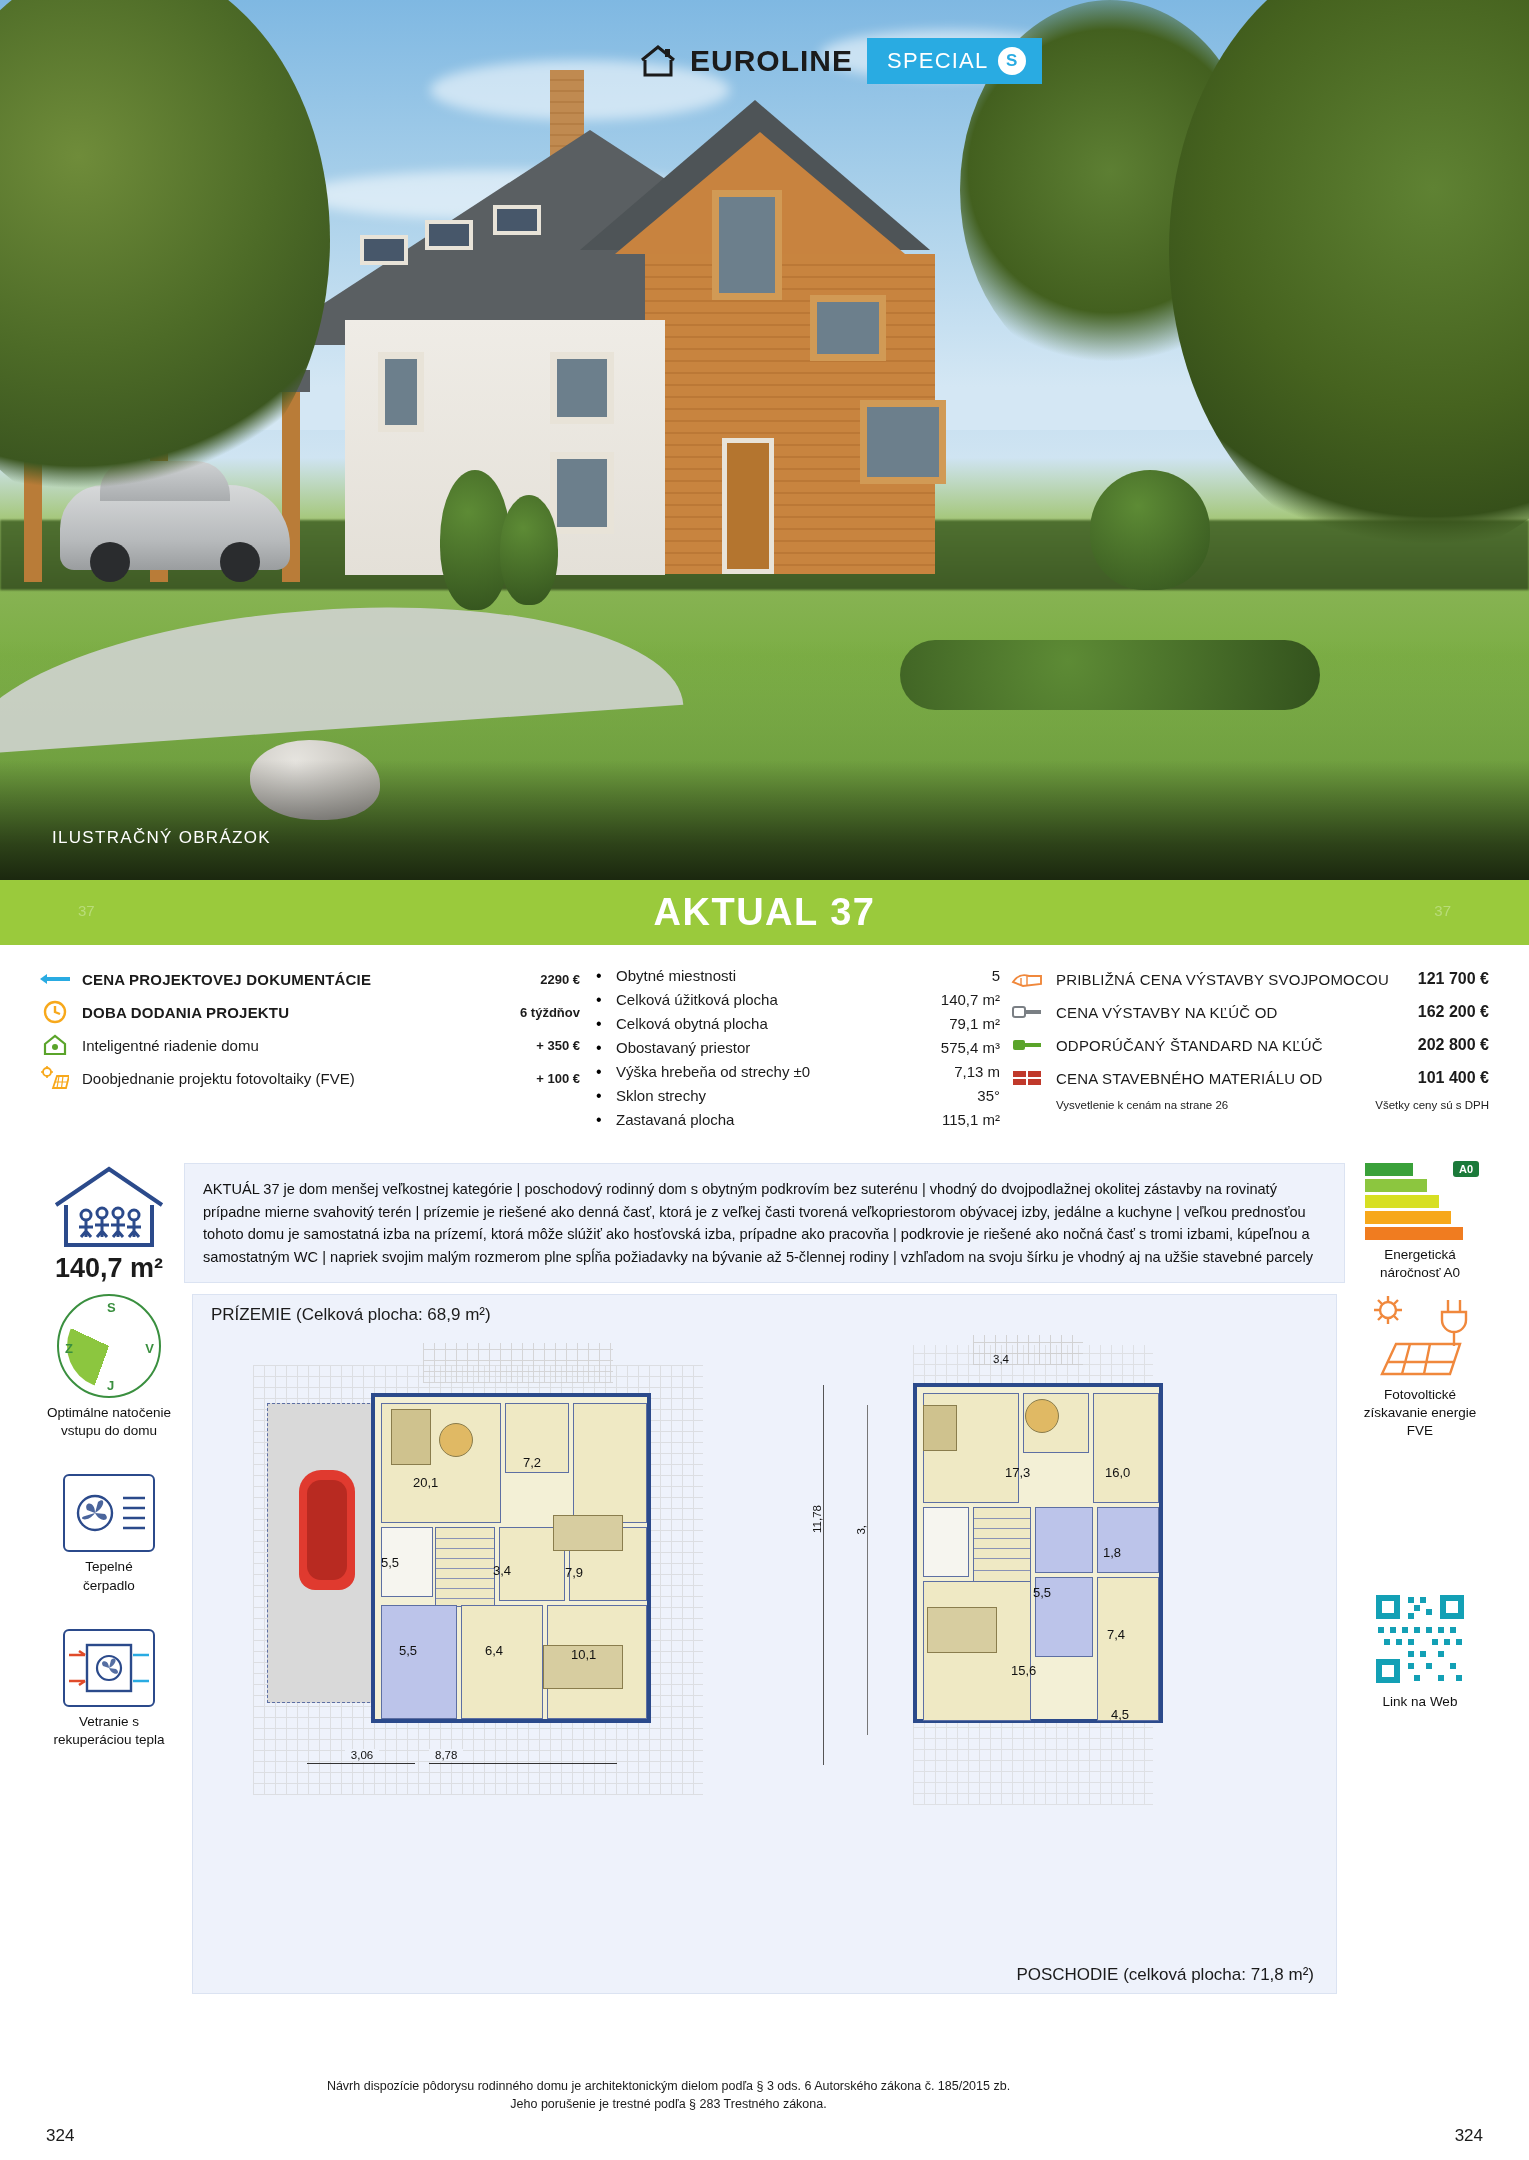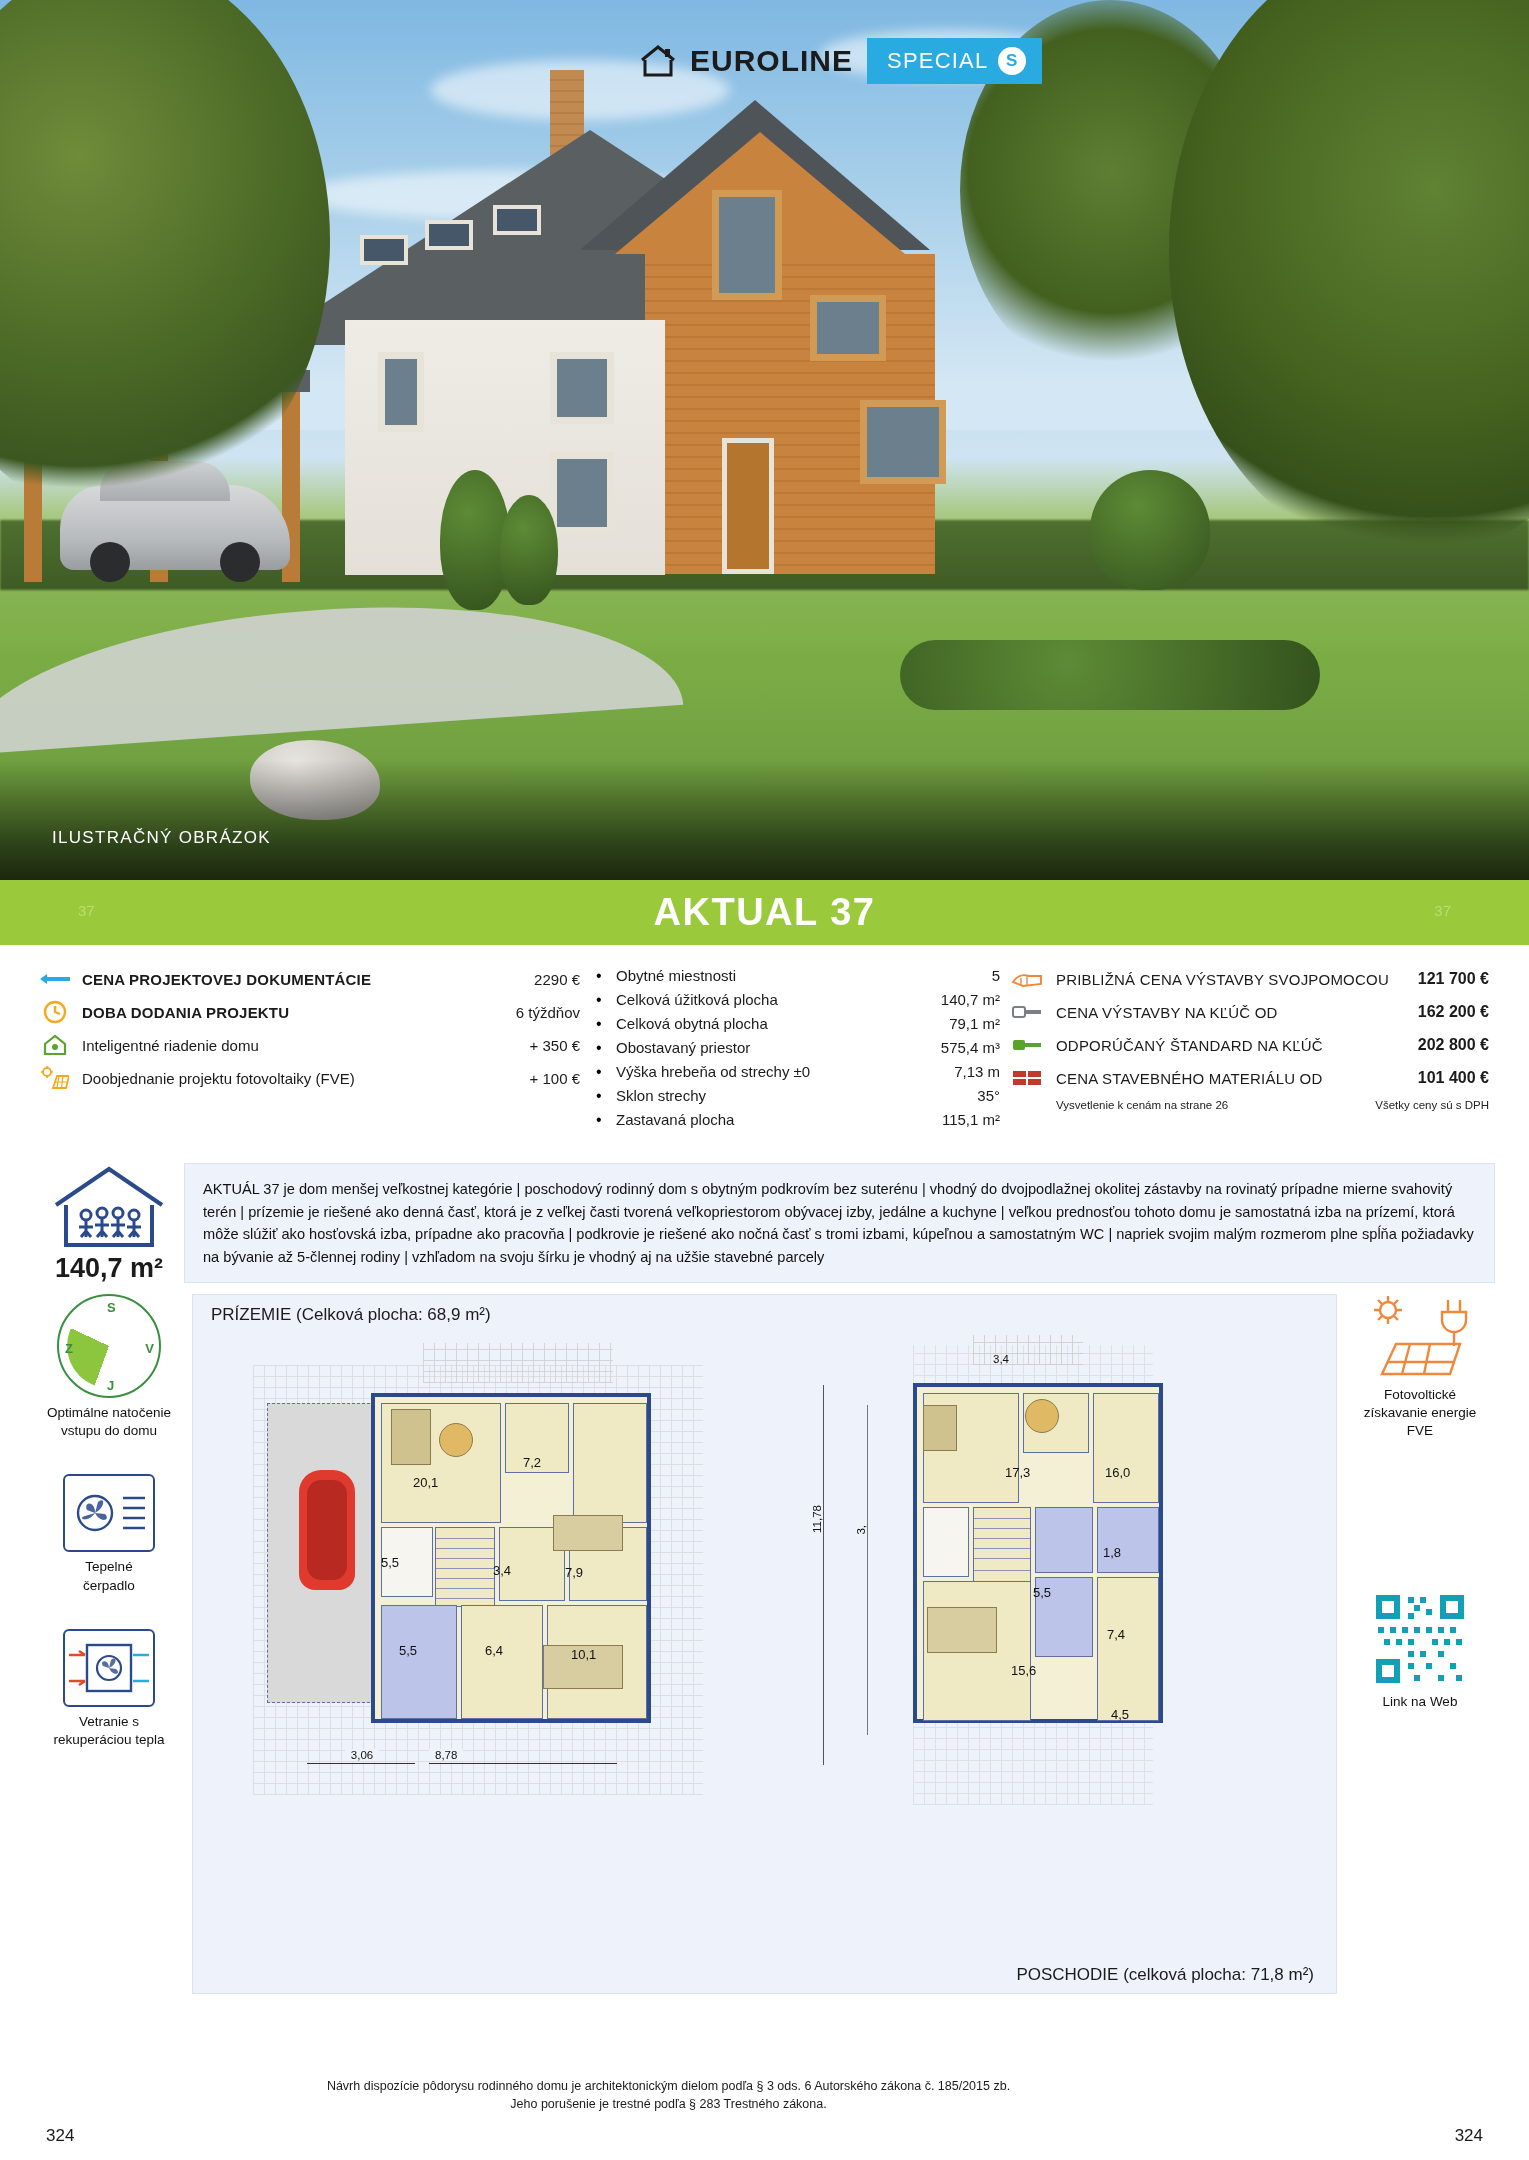--- a/index.html
+++ b/index.html
@@ -168,21 +168,21 @@
   .specs {
     display:flex; padding:22px 40px 10px 40px; gap:0;
   }
   .spec-col-1 { width:540px; }
   .spec-row {
     display:flex; align-items:center; gap:12px; margin-bottom:9px;
   }
   .spec-ico { width:30px; height:24px; flex:0 0 30px; display:flex; align-items:center; justify-content:center; }
   .spec-lbl { flex:1; font-size:15px; }
   .spec-lbl.bold { font-weight:bold; text-transform:uppercase; letter-spacing:.2px; }
-  .spec-val { font-size:15px; font-weight:normal; text-align:left; white-space:nowrap; }
+  .spec-val { font-size:13px; font-weight:bold; text-align:left; white-space:nowrap; }
 
   .spec-col-2 { width:420px; padding-left:16px; }
   .bullet-row { display:flex; align-items:baseline; font-size:15px; margin-bottom:7px; }
   .bullet-row .dot { width:20px; color:#000; font-size:16px; line-height:1; }
   .bullet-row .t { flex:1; }
   .bullet-row .v { font-weight:normal; white-space:nowrap; }
 
   .spec-col-3 { flex:1; padding-left:10px; }
   .price-row { display:flex; align-items:center; gap:12px; margin-bottom:9px; }
   .price-ico { width:34px; height:24px; flex:0 0 34px; display:flex; align-items:center; justify-content:center; }
@@ -507,20 +507,34 @@
           <circle cx="84" cy="52" r="5"></circle>
             <path d="M84 58 L84 74 M77 64 L91 64 M79 74 L84 68 L89 74"></path>
         </g>
       </svg>
     </div>
     <div class="big-area">140,7 m²</div>
   </div>
 
   <div class="desc-text">AKTUÁL 37 je dom menšej veľkostnej kategórie | poschodový rodinný dom s obytným podkrovím bez suterénu | vhodný do dvojpodlažnej okolitej zástavby na rovinatý prípadne mierne svahovitý terén | prízemie je riešené ako denná časť, ktorá je z veľkej časti tvorená veľkopriestorom obývacej izby, jedálne a kuchyne | veľkou prednosťou tohoto domu je samostatná izba na prízemí, ktorá môže slúžiť ako hosťovská izba, prípadne ako pracovňa | podkrovie je riešené ako nočná časť s tromi izbami, kúpeľnou a samostatným WC | napriek svojim malým rozmerom plne spĺňa požiadavky na bývanie až 5-člennej rodiny | vzhľadom na svoju šírku je vhodný aj na užšie stavebné parcely</div>
 
+  <div class="right-rail">
+    <div class="energy" style="position:relative;">
+      <div class="ebar" style="width:48px; background:#3aa13a;"></div>
+      <div class="ebar" style="width:62px; background:#8cc63f;"></div>
+      <div class="ebar" style="width:74px; background:#d7df23;"></div>
+      <div class="ebar" style="width:86px; background:#f7a81b;"></div>
+      <div class="ebar" style="width:98px; background:#f07c20;"></div>
+      <div class="ao-badge">A0</div>
+    </div>
+    <div class="rail-cap">
+      <div>Energetická</div>
+      <div>náročnosť A0</div>
+    </div>
+  </div>
 </div>
 
 <div class="plan-wrap">
 
   <div class="left-rail">
     <div class="compass">
       <div class="pie"></div>
       <span style="left:48px; top:4px;">S</span>
       <span style="right:5px; top:45px;">V</span>
       <span style="left:48px; bottom:3px;">J</span>

